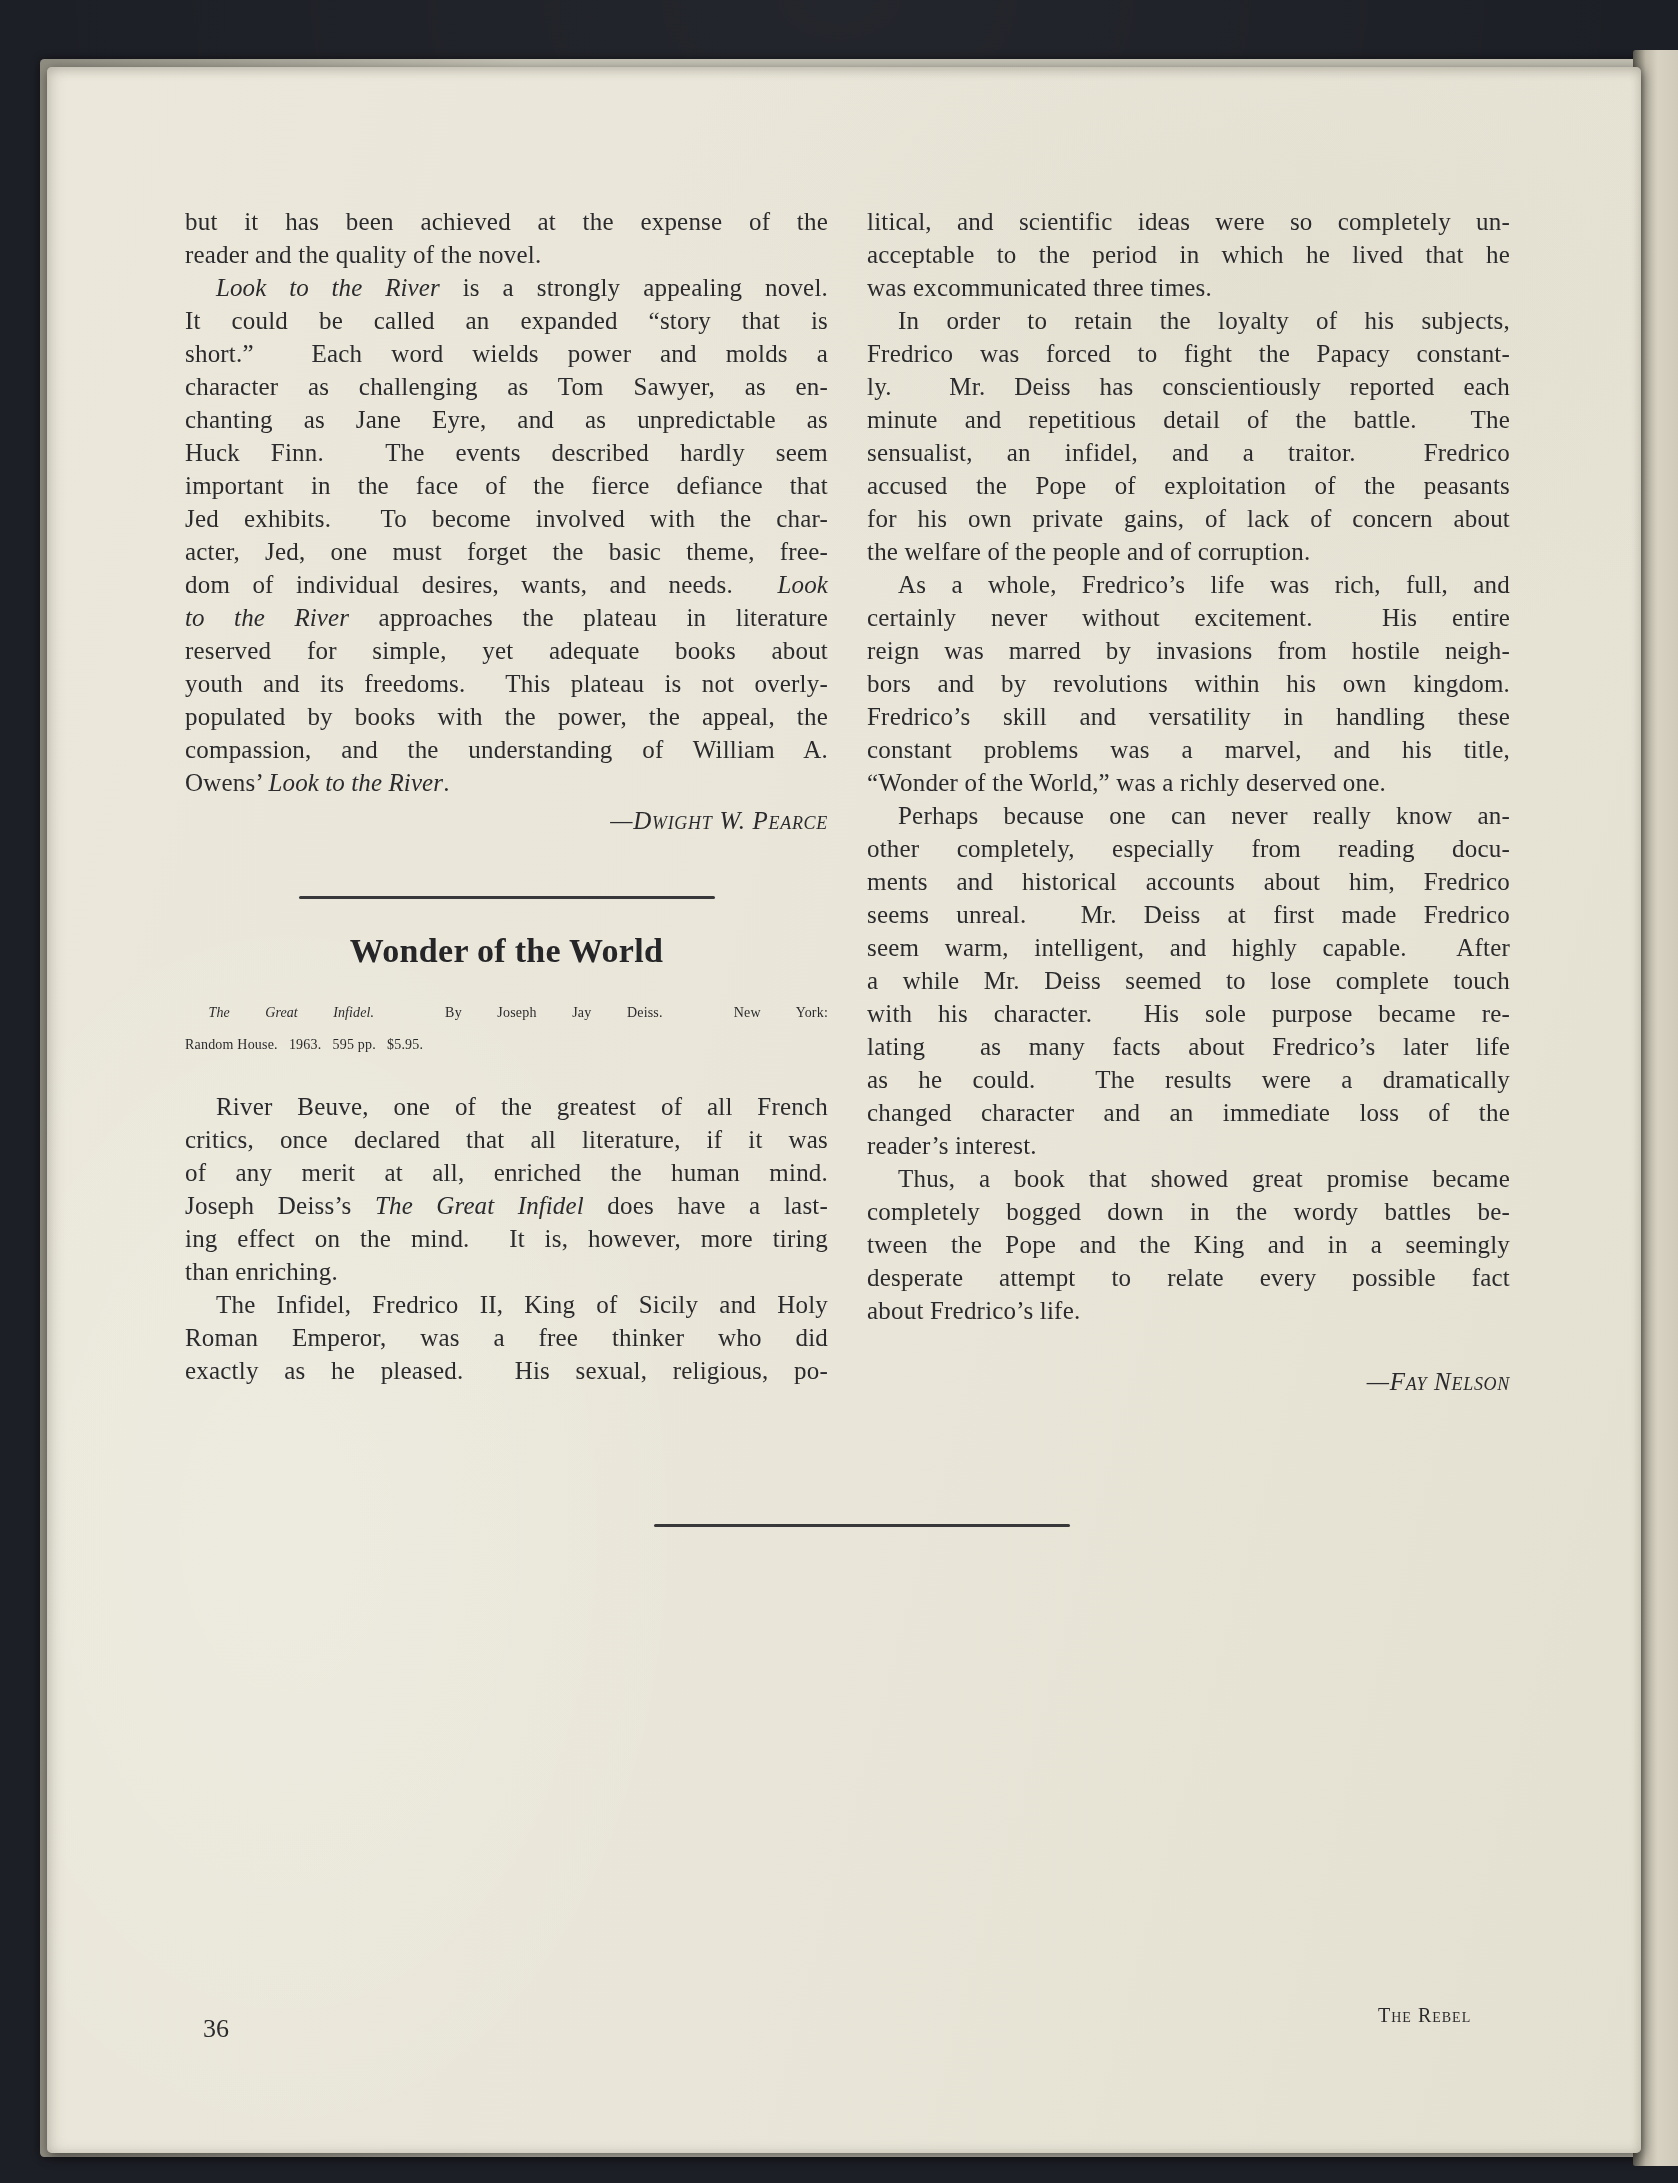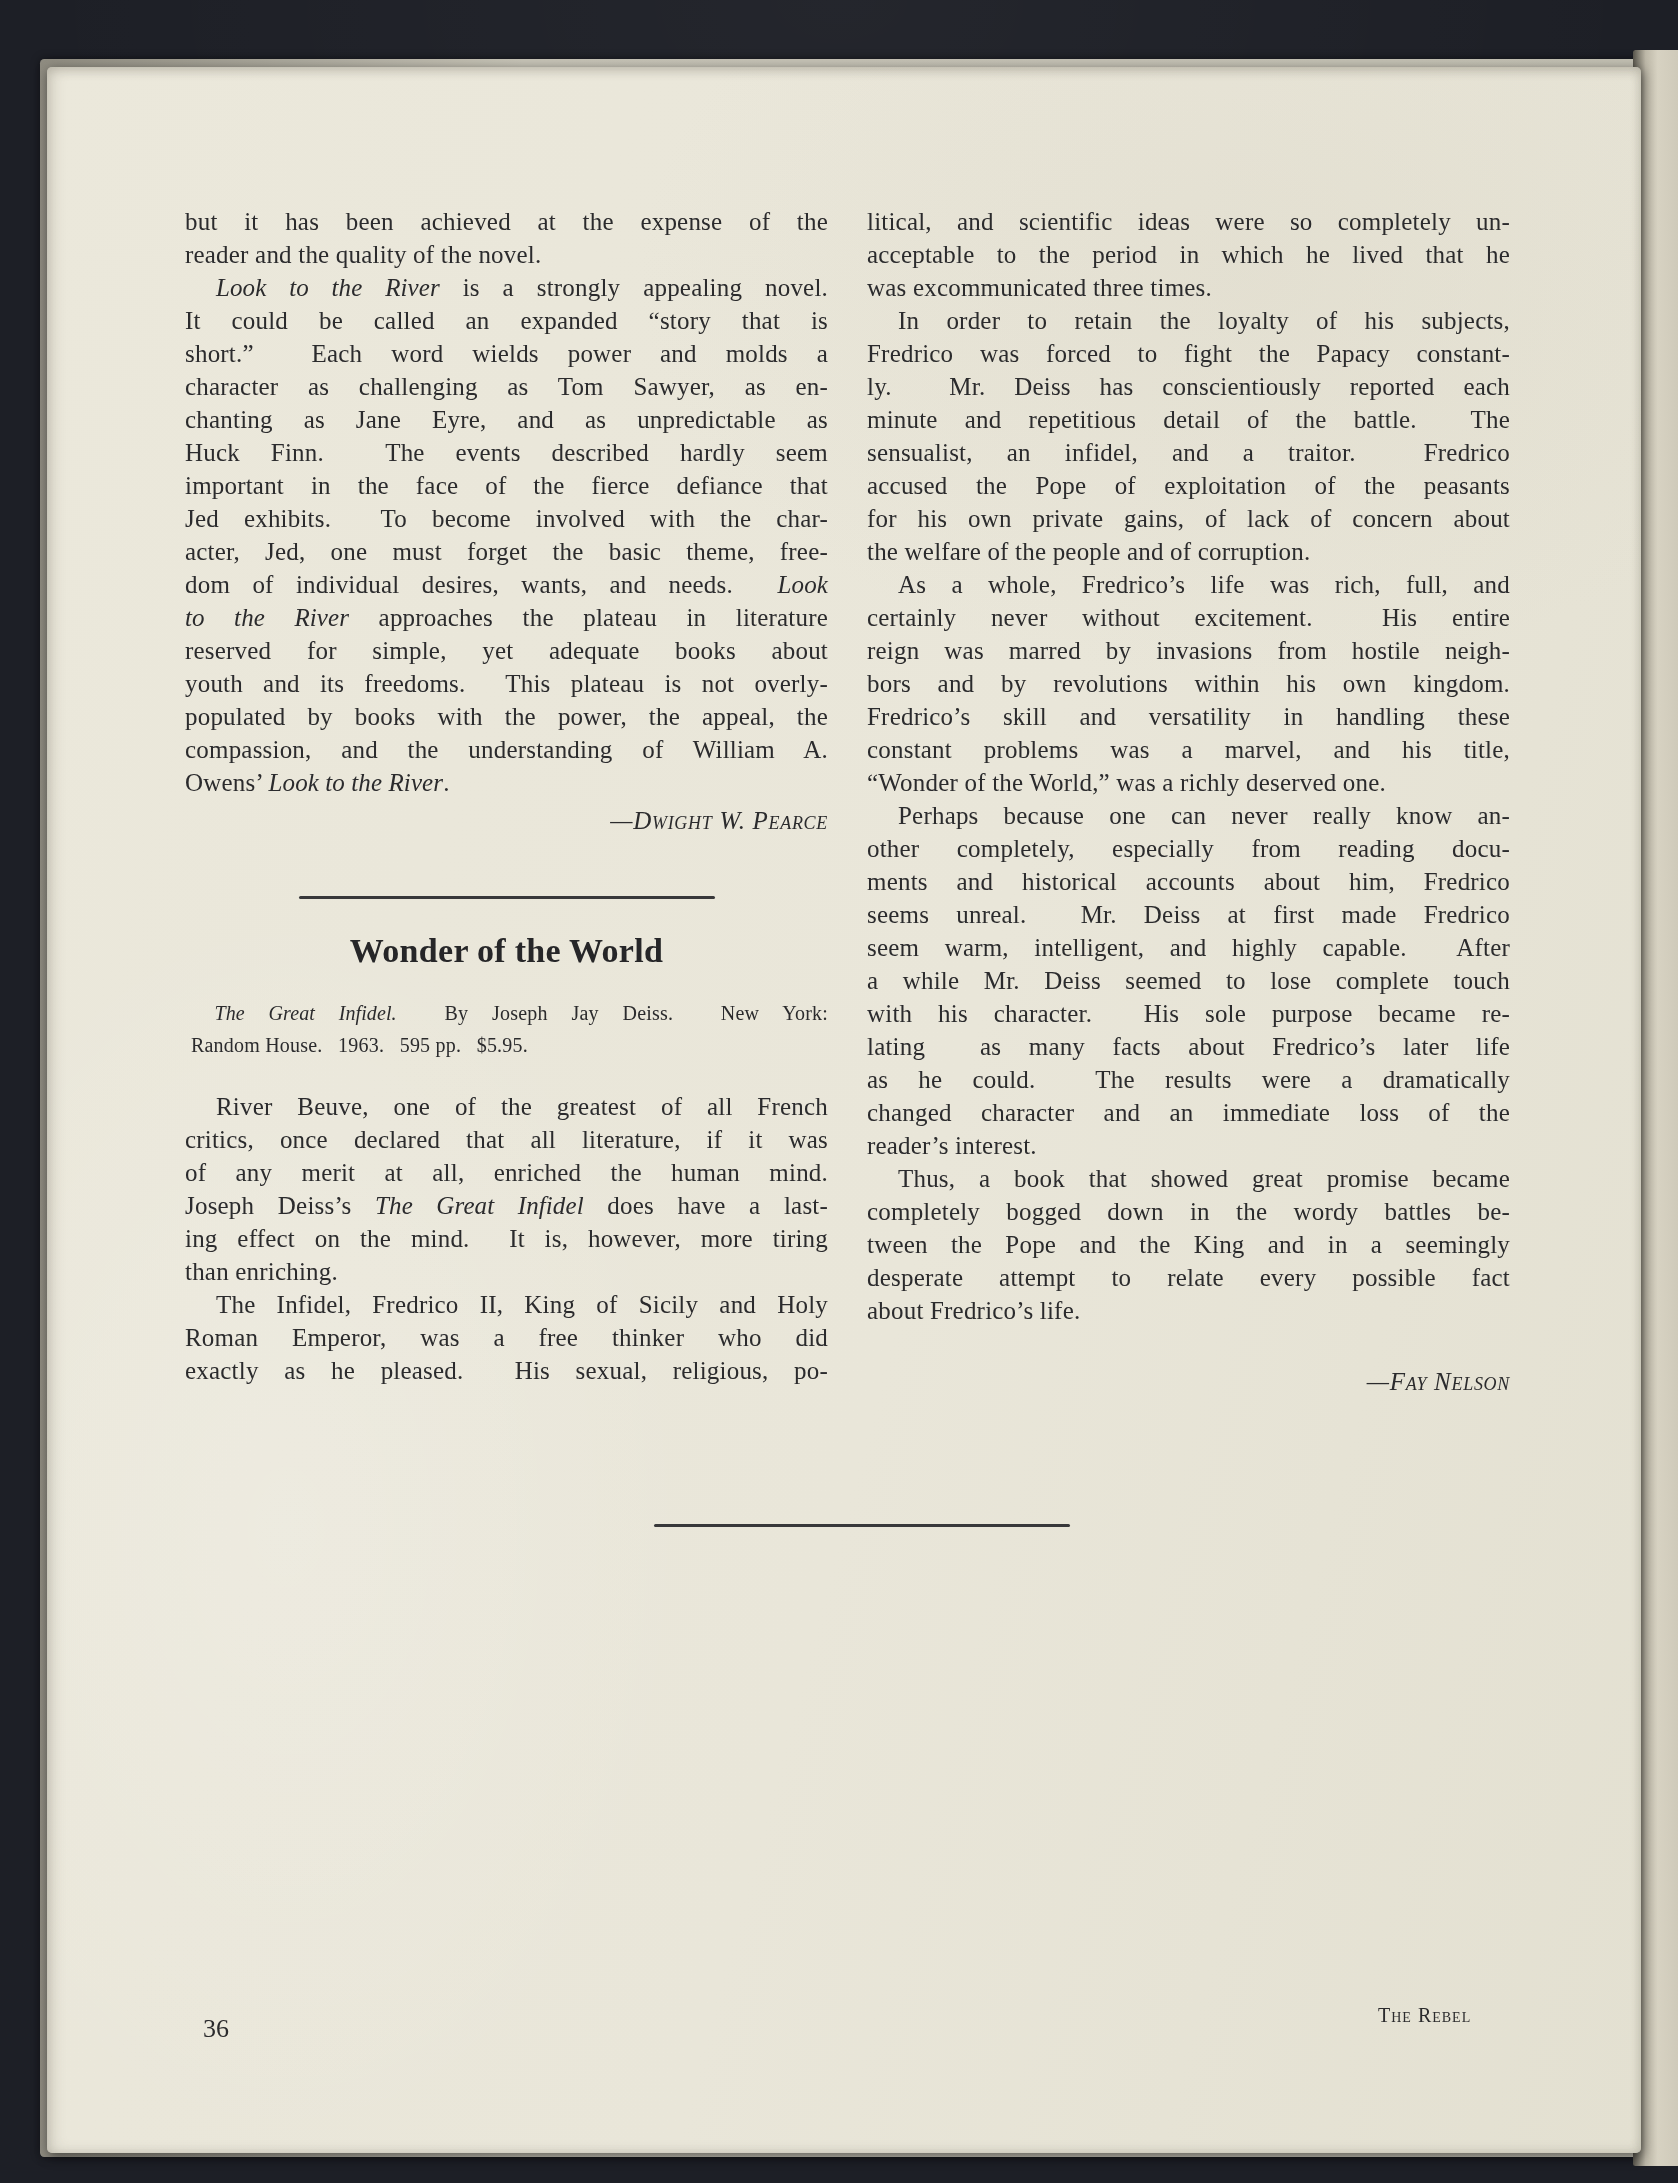--- a/index.html
+++ b/index.html
@@ -93,23 +93,22 @@
     margin: 32px 0 0 0;
     text-align: center;
     font-size: 34px;
     line-height: 39px;
     font-weight: bold;
     letter-spacing: 0.3px;
     color: #262628;
   }
   .citation {
     margin-top: 27px;
-    font-size: 20px;
+    font-size: 14px;
     line-height: 32px;
-    margin-left: 6px;
   }
   .citation .line.indent { text-indent: 23.5px; }
   .body2 { margin-top: 28.5px; }
   .rule-end {
     position: absolute;
     left: 607px; top: 1457px;
     width: 416px;
   }
   .folio-num {
     position: absolute;

